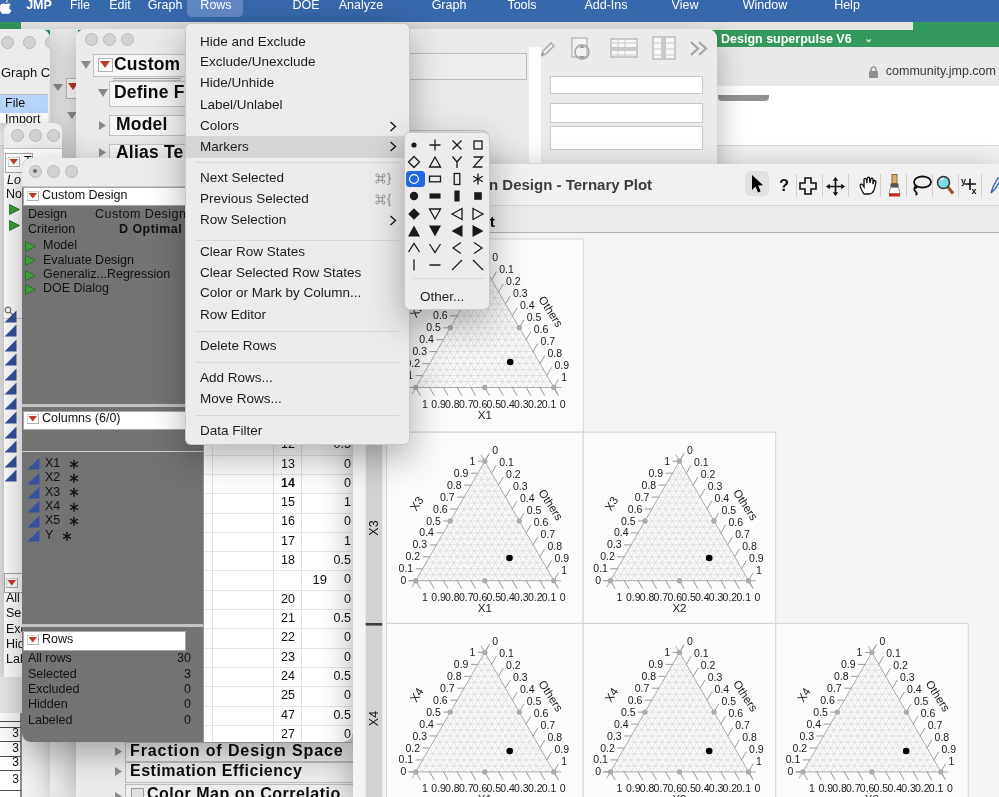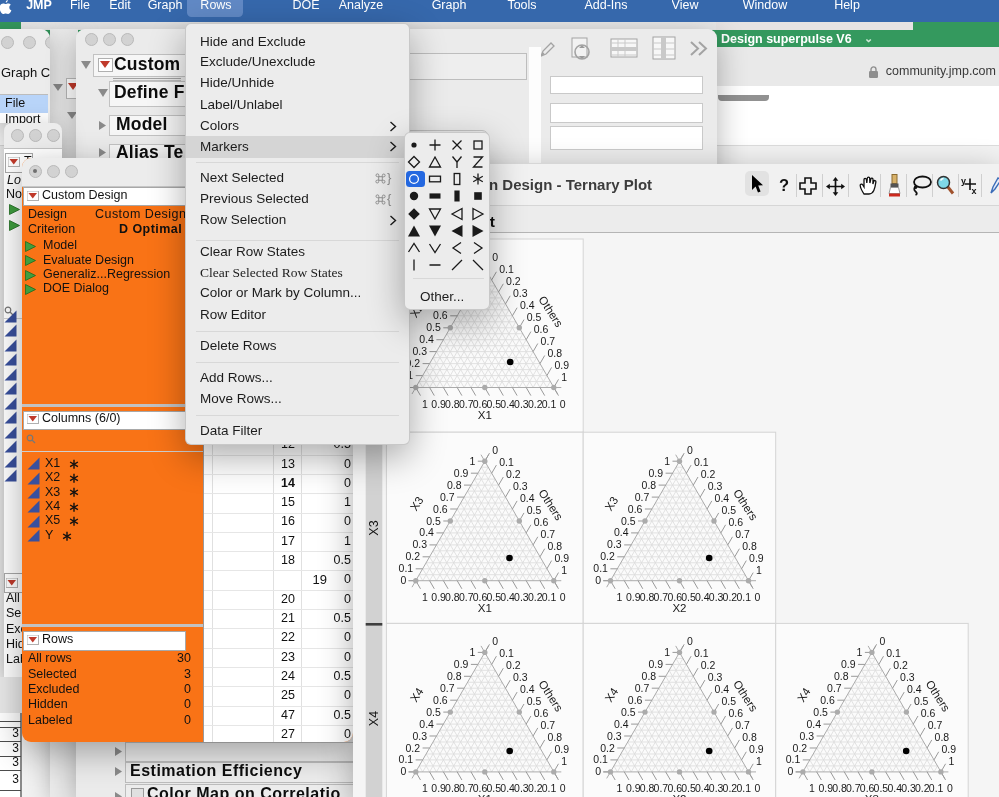--- a/index.html
+++ b/index.html
@@ -102,20 +102,21 @@
 <div style="position:absolute;left:319px;top:24.3px;width:129.7px;height:24.5px;background:#eeeeee;border:1px solid #bdbdbd;"></div>
 <div style="position:absolute;left:453px;top:18px;width:12px;height:116px;background:#fdfdfd;"></div>
 <div style="position:absolute;left:328.2px;top:101px;width:82.8px;height:40px;background:#e9e9e9;border:1px solid #c2c2c2;border-radius:7px;"></div>
 <div style="position:absolute;left:474.4px;top:47px;width:150.6px;height:15.7px;background:#fff;border:1px solid #c9c9c9;"></div>
 <div style="position:absolute;left:474.4px;top:74.3px;width:150.6px;height:17.4px;background:#fff;border:1px solid #c9c9c9;"></div>
 <div style="position:absolute;left:474.4px;top:96.5px;width:150.6px;height:22px;background:#fff;border:1px solid #c9c9c9;"></div>
 <svg style="position:absolute;left:38px;top:716.5px" width="9" height="11">
       <polygon points="1,1 8,5.5 1,10" fill="#8a8a8a"></polygon>
     </svg>
 <div style="position:absolute;left:48.6px;top:713px;width:290px;height:17.5px;background:#ededed;border:1px solid #bdbdbd;"></div>
+<div class="t" style="left:54px;top:713.2px;font-size:16px;color:#0d0d0d;font-weight:700;letter-spacing:0.9px;">Fraction of Design Space</div>
 <svg style="position:absolute;left:38px;top:736.5px" width="9" height="11">
       <polygon points="1,1 8,5.5 1,10" fill="#8a8a8a"></polygon>
     </svg>
 <div style="position:absolute;left:48.6px;top:732.5px;width:290px;height:19px;background:#ededed;border:1px solid #bdbdbd;"></div>
 <div class="t" style="left:54px;top:732.9px;font-size:16px;color:#0d0d0d;font-weight:700;letter-spacing:0.5px;">Estimation Efficiency</div>
 <svg style="position:absolute;left:38px;top:761.5px" width="9" height="11">
       <polygon points="1,1 8,5.5 1,10" fill="#8a8a8a"></polygon>
     </svg>
 <div style="position:absolute;left:48.6px;top:754.5px;width:290px;height:13.5px;background:#ededed;border:1px solid #bdbdbd;"></div>
 <div style="position:absolute;left:55px;top:758.5px;width:11px;height:10px;background:#e0e0e0;border:1px solid #9a9a9a;"></div>
@@ -199,21 +200,21 @@
 <div style="position:absolute;left:0px;top:49.5px;width:21px;height:1.3px;background:#4c4c4c;"></div>
 <div style="position:absolute;left:0px;top:64px;width:21px;height:1.3px;background:#4c4c4c;"></div>
 <div style="position:absolute;left:0px;top:78.5px;width:21px;height:1.3px;background:#4c4c4c;"></div>
 <div style="position:absolute;left:0px;top:93px;width:21px;height:1.3px;background:#4c4c4c;"></div>
 <div style="position:absolute;left:0px;top:112.5px;width:21px;height:1.3px;background:#4c4c4c;"></div>
 <div class="t" style="left:19px;transform:translateX(-100%);top:50.0px;font-size:12px;color:#111;font-weight:400;">3</div>
 <div class="t" style="left:19px;transform:translateX(-100%);top:65.0px;font-size:12px;color:#111;font-weight:400;">3</div>
 <div class="t" style="left:19px;transform:translateX(-100%);top:79.3px;font-size:12px;color:#111;font-weight:400;">3</div>
 <div class="t" style="left:19px;transform:translateX(-100%);top:96.0px;font-size:12px;color:#111;font-weight:400;">3</div>
 </div>
-<div class="win" style="left:22px;top:158px;width:330.8px;height:583.5px;background:#f97316;border-radius:9px;box-shadow:0 10px 34px rgba(0,0,0,0.33);">
+<div class="win" style="left:22px;top:158px;width:330.8px;height:583.5px;background:#737373;border-radius:9px;box-shadow:0 10px 34px rgba(0,0,0,0.33);">
 <div style="position:absolute;left:0px;top:0px;width:330.8px;height:28px;background:#ececec;border-bottom:1px solid #c6c6c6;"></div>
 <div style="position:absolute;left:7.199999999999999px;top:7.199999999999999px;width:11px;height:11px;background:#d2d2d2;border:0.5px solid #b9b9b9;border-radius:50%;"></div>
 <div style="position:absolute;left:25.2px;top:7.199999999999999px;width:11px;height:11px;background:#d2d2d2;border:0.5px solid #b9b9b9;border-radius:50%;"></div>
 <div style="position:absolute;left:43.2px;top:7.199999999999999px;width:11px;height:11px;background:#d2d2d2;border:0.5px solid #b9b9b9;border-radius:50%;"></div>
 <div style="position:absolute;left:10.5px;top:10.5px;width:4.4px;height:4.4px;background:#6f6f6f;border-radius:50%;"></div>
 <div style="position:absolute;left:180.6px;top:29px;width:1.6px;height:554.5px;background:#9a9a9a;"></div>
 <div style="position:absolute;left:0.9px;top:29.3px;width:163.5px;height:17.1px;background:#fff;border:1px solid #a8a8a8;"></div>
 <svg style="position:absolute;left:4.8px;top:32.8px" width="12" height="10">
       <rect x="0" y="0" width="11.5" height="9.5" fill="#fff" stroke="#b0b0b0"></rect>
       <polygon points="1.5,2 10,2 5.75,7.5" fill="#c03a2b"></polygon>
@@ -1366,21 +1367,21 @@
 <div class="t" style="left:14.8px;top:10.6px;font-size:13.5px;color:#1c1c1c;font-weight:400;">Hide and Exclude</div>
 <div class="t" style="left:14.8px;top:30.9px;font-size:13.5px;color:#1c1c1c;font-weight:400;">Exclude/Unexclude</div>
 <div class="t" style="left:14.8px;top:52.0px;font-size:13.5px;color:#1c1c1c;font-weight:400;">Hide/Unhide</div>
 <div class="t" style="left:14.8px;top:73.6px;font-size:13.5px;color:#1c1c1c;font-weight:400;">Label/Unlabel</div>
 <div class="t" style="left:14.8px;top:94.7px;font-size:13.5px;color:#1c1c1c;font-weight:400;">Colors</div>
 <div class="t" style="left:14.8px;top:115.6px;font-size:13.5px;color:#1c1c1c;font-weight:400;">Markers</div>
 <div class="t" style="left:14.8px;top:147.1px;font-size:13.5px;color:#1c1c1c;font-weight:400;">Next Selected</div>
 <div class="t" style="left:14.8px;top:168.0px;font-size:13.5px;color:#1c1c1c;font-weight:400;">Previous Selected</div>
 <div class="t" style="left:14.8px;top:188.8px;font-size:13.5px;color:#1c1c1c;font-weight:400;">Row Selection</div>
 <div class="t" style="left:14.8px;top:220.8px;font-size:13.5px;color:#1c1c1c;font-weight:400;">Clear Row States</div>
-<div class="t" style="left:14.8px;top:241.7px;font-size:13.5px;color:#1c1c1c;font-weight:400;font-family:Liberation Serif, serif;">Clear Selected Row States</div>
+<div class="t" style="left:14.8px;top:241.7px;font-size:13.5px;color:#1c1c1c;font-weight:400;">Clear Selected Row States</div>
 <div class="t" style="left:14.8px;top:262.4px;font-size:13.5px;color:#1c1c1c;font-weight:400;">Color or Mark by Column...</div>
 <div class="t" style="left:14.8px;top:283.7px;font-size:13.5px;color:#1c1c1c;font-weight:400;">Row Editor</div>
 <div class="t" style="left:14.8px;top:315.2px;font-size:13.5px;color:#1c1c1c;font-weight:400;">Delete Rows</div>
 <div class="t" style="left:14.8px;top:346.7px;font-size:13.5px;color:#1c1c1c;font-weight:400;">Add Rows...</div>
 <div class="t" style="left:14.8px;top:368.0px;font-size:13.5px;color:#1c1c1c;font-weight:400;">Move Rows...</div>
 <div class="t" style="left:14.8px;top:399.5px;font-size:13.5px;color:#1c1c1c;font-weight:400;">Data Filter</div>
 <svg style="position:absolute;left:203px;top:96.5px" width="8" height="11">
       <path d="M1.5 1 L6.5 5.5 L1.5 10" fill="none" stroke="#1c1c1c" stroke-width="1.4"></path>
     </svg>
 <svg style="position:absolute;left:203px;top:117.4px" width="8" height="11">

